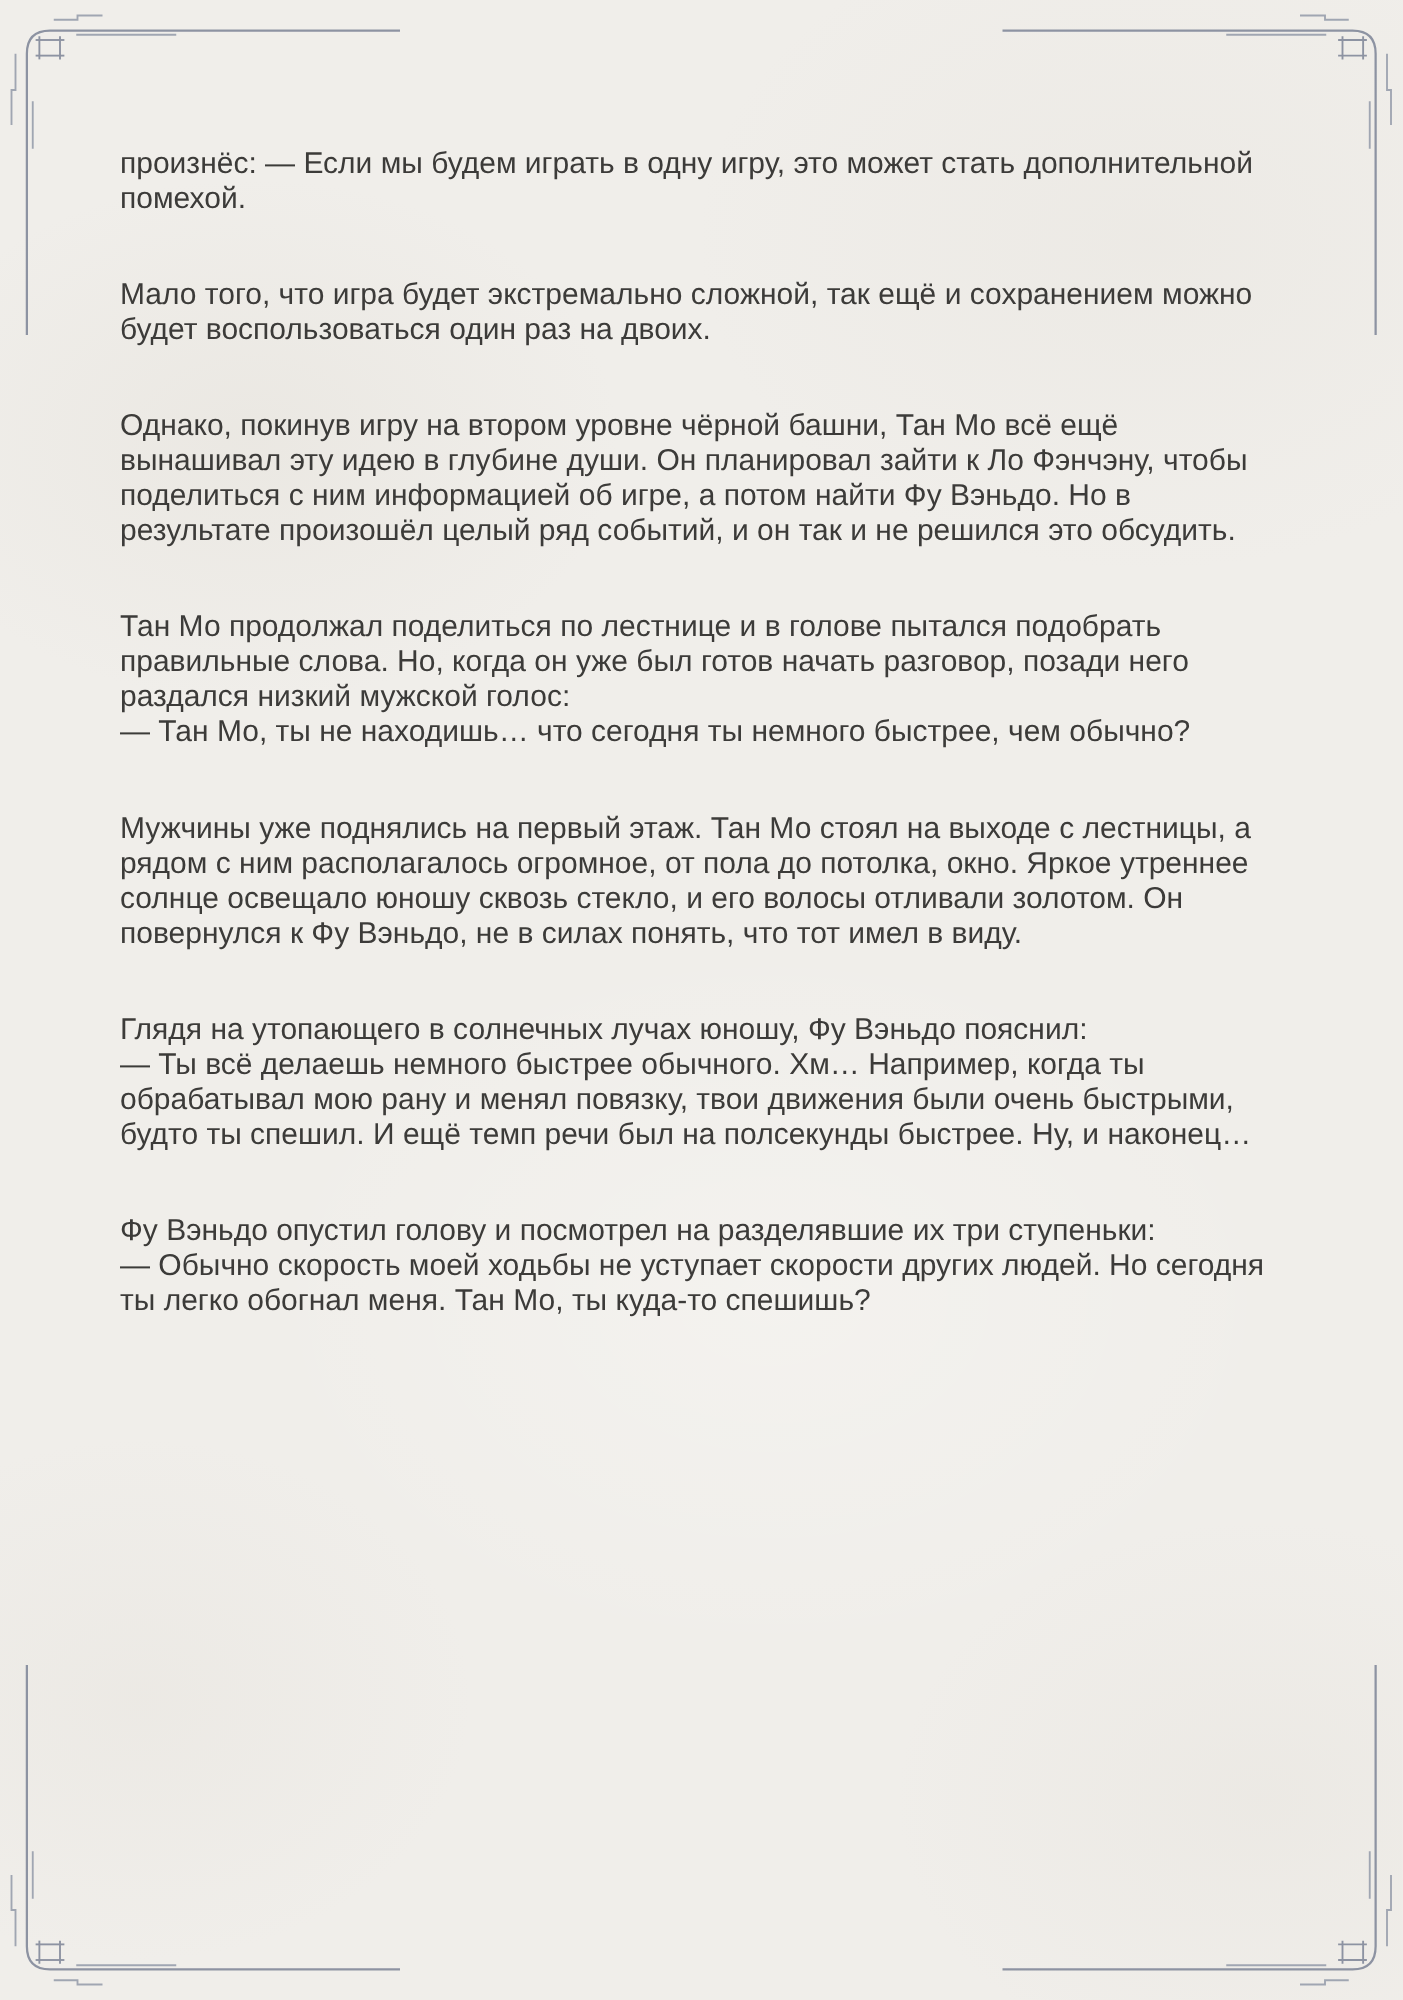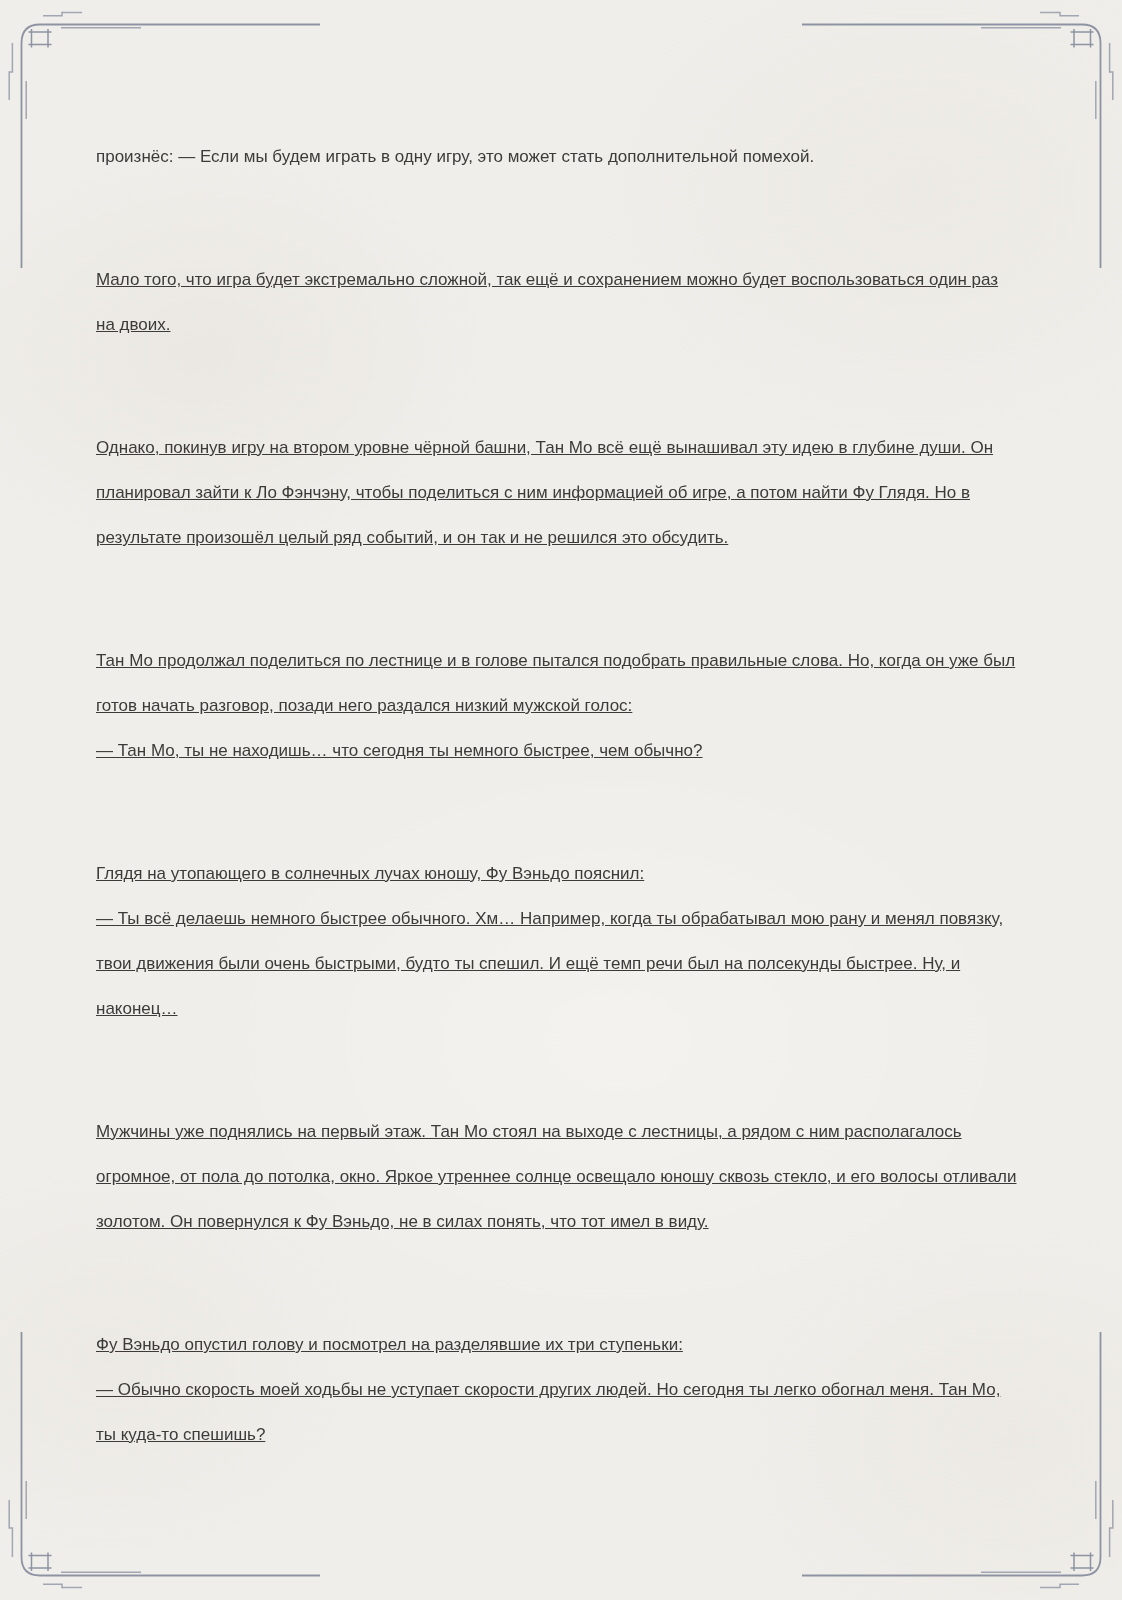--- a/index.html
+++ b/index.html
@@ -34,26 +34,26 @@
   }
   .frame{
     position:absolute;left:0;top:0;
     width:1122px;height:1600px;
     display:block;
   }
   .text-area{
     position:absolute;
     left:96px;top:89px;width:922px;
     color:var(--ink);
-    font-size:17px;
-    line-height:45px;
+    font-size:24px;
+    line-height:28px;
     white-space:pre-line;
   }
   .text-area p{margin:0;}
-  .text-area p + p{margin-top:33px;text-decoration:underline;}
+  .text-area p + p{margin-top:21px;}
 </style>
 </head>
 <body>
 
 <div class="page">
 
   <svg class="frame" viewBox="0 0 1122 1600" xmlns="http://www.w3.org/2000/svg" aria-hidden="true">
     <defs>
       <g id="corner-ornament" fill="none" stroke-linecap="butt">
 
@@ -76,23 +76,23 @@
     </defs>
     <use href="#corner-ornament"></use>
     <use href="#corner-ornament" transform="translate(1122,0) scale(-1,1)"></use>
     <use href="#corner-ornament" transform="translate(0,1600) scale(1,-1)"></use>
     <use href="#corner-ornament" transform="translate(1122,1600) scale(-1,-1)"></use>
   </svg>
 
   <div class="text-area">
     <p>произнёс: — Если мы будем играть в одну игру, это может стать дополнительной помехой.</p>
     <p>Мало того, что игра будет экстремально сложной, так ещё и сохранением можно будет воспользоваться один раз на двоих.</p>
-    <p>Однако, покинув игру на втором уровне чёрной башни, Тан Мо всё ещё вынашивал эту идею в глубине души. Он планировал зайти к Ло Фэнчэну, чтобы поделиться с ним информацией об игре, а потом найти Фу Глядя. Но в результате произошёл целый ряд событий, и он так и не решился это обсудить.</p>
+    <p>Однако, покинув игру на втором уровне чёрной башни, Тан Мо всё ещё вынашивал эту идею в глубине души. Он планировал зайти к Ло Фэнчэну, чтобы поделиться с ним информацией об игре, а потом найти Фу Вэньдо. Но в результате произошёл целый ряд событий, и он так и не решился это обсудить.</p>
     <p>Тан Мо продолжал поделиться по лестнице и в голове пытался подобрать правильные слова. Но, когда он уже был готов начать разговор, позади него раздался низкий мужской голос:
 — Тан Мо, ты не находишь… что сегодня ты немного быстрее, чем обычно?</p>
+    <p>Мужчины уже поднялись на первый этаж. Тан Мо стоял на выходе с лестницы, а рядом с ним располагалось огромное, от пола до потолка, окно. Яркое утреннее солнце освещало юношу сквозь стекло, и его волосы отливали золотом. Он повернулся к Фу Вэньдо, не в силах понять, что тот имел в виду.</p>
     <p>Глядя на утопающего в солнечных лучах юношу, Фу Вэньдо пояснил:
 — Ты всё делаешь немного быстрее обычного. Хм… Например, когда ты обрабатывал мою рану и менял повязку, твои движения были очень быстрыми, будто ты спешил. И ещё темп речи был на полсекунды быстрее. Ну, и наконец…</p>
-    <p>Мужчины уже поднялись на первый этаж. Тан Мо стоял на выходе с лестницы, а рядом с ним располагалось огромное, от пола до потолка, окно. Яркое утреннее солнце освещало юношу сквозь стекло, и его волосы отливали золотом. Он повернулся к Фу Вэньдо, не в силах понять, что тот имел в виду.</p>
     <p>Фу Вэньдо опустил голову и посмотрел на разделявшие их три ступеньки:
 — Обычно скорость моей ходьбы не уступает скорости других людей. Но сегодня ты легко обогнал меня. Тан Мо, ты куда-то спешишь?</p>
   </div>
 
 </div>
 
 </body></html>

